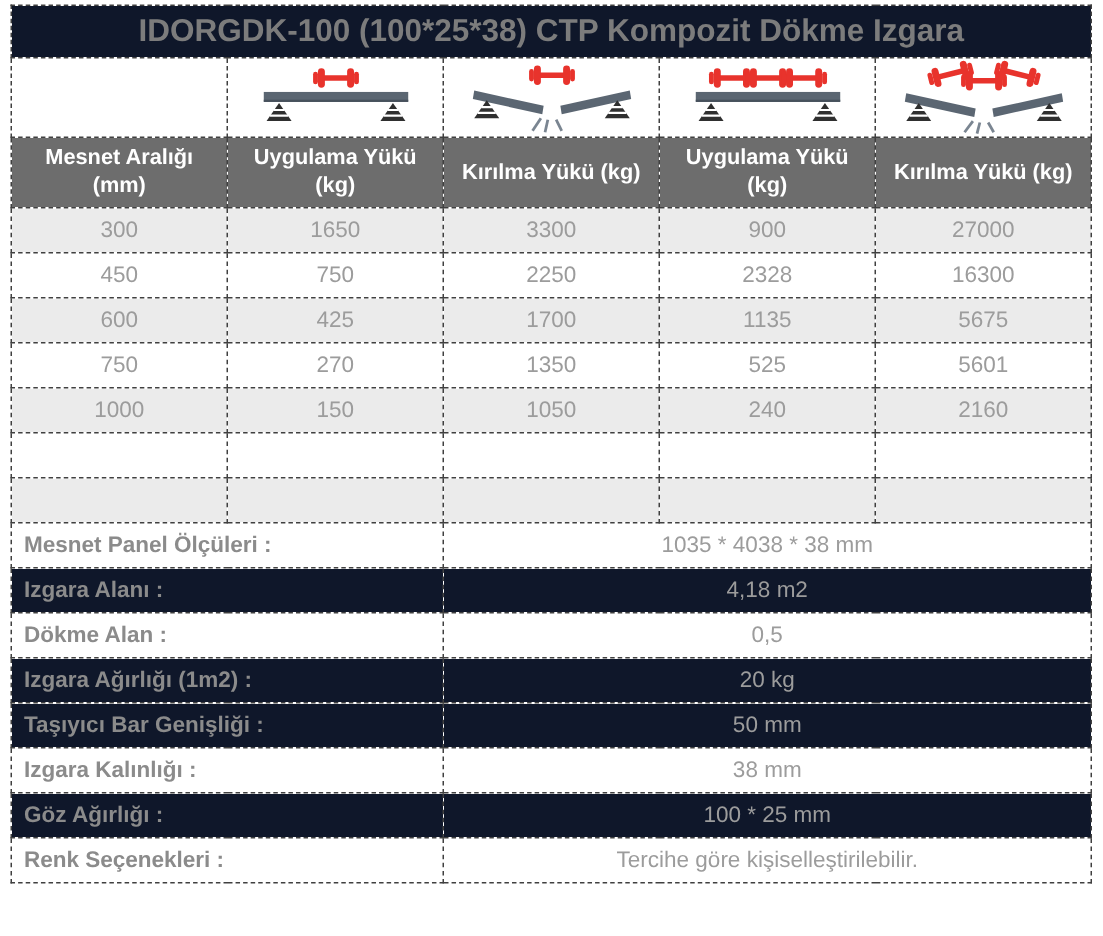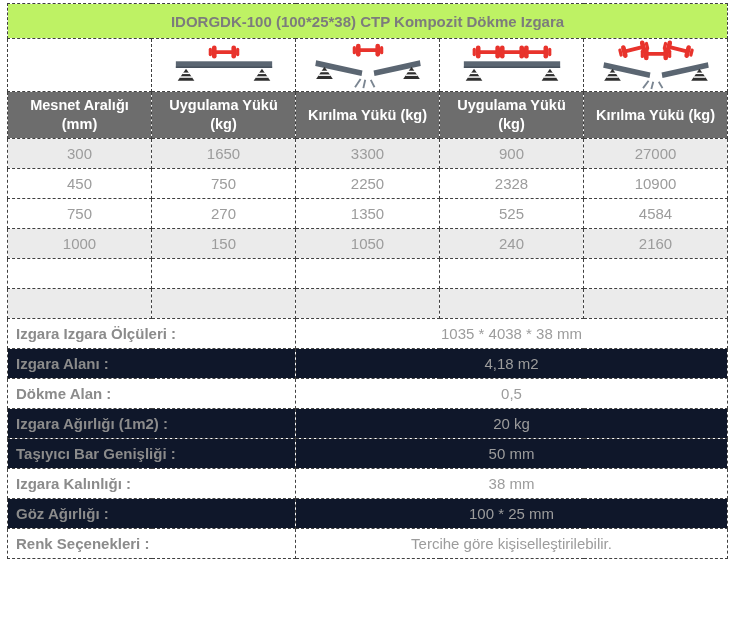--- a/index.html
+++ b/index.html
@@ -9,21 +9,21 @@
     -webkit-font-smoothing: antialiased;
   }
   .page { box-sizing: border-box; width: 735px; height: 624px; padding: 3px 7px 5px 7px; }
   table.spec-table {
     width: 721px; border-collapse: collapse; table-layout: fixed;
   }
   td, th { border: 1px dashed #404040; padding: 0 2px; overflow: hidden; }
 
   tr.title-row td {
     height: 34px; text-align: center; vertical-align: middle;
-    font-size: 15px; font-weight: bold; color: #7c7c7c; background: #bef264;
+    font-size: 21px; font-weight: bold; color: #7c7c7c; background: #0f172a;
     letter-spacing: 0px;
   }
   tr.icon-row td {
     height: 52px; text-align: center; vertical-align: middle; background: #ffffff;
   }
   tr.header-row th {
     height: 46px; background: #6d6d6d; color: #ffffff;
     font-size: 14.5px; font-weight: bold; text-align: center; vertical-align: middle;
     line-height: 1.3; padding: 0 3px;
   }
@@ -140,28 +140,35 @@
       <td>1650</td>
       <td>3300</td>
       <td>900</td>
       <td>27000</td>
     </tr>
     <tr class="data-row">
       <td>450</td>
       <td>750</td>
       <td>2250</td>
       <td>2328</td>
-      <td>10900</td>
+      <td>16300</td>
+    </tr>
+    <tr class="data-row row-gray">
+      <td>600</td>
+      <td>425</td>
+      <td>1700</td>
+      <td>1135</td>
+      <td>5675</td>
     </tr>
     <tr class="data-row">
       <td>750</td>
       <td>270</td>
       <td>1350</td>
       <td>525</td>
-      <td>4584</td>
+      <td>5601</td>
     </tr>
     <tr class="data-row row-gray">
       <td>1000</td>
       <td>150</td>
       <td>1050</td>
       <td>240</td>
       <td>2160</td>
     </tr>
 
     <tr class="data-row">
@@ -173,21 +180,21 @@
     </tr>
     <tr class="data-row row-gray">
       <td></td>
           <td></td>
           <td></td>
           <td></td>
           <td></td>
     </tr>
 
     <tr class="spec-row">
-      <td class="spec-label" colspan="2">Izgara Izgara Ölçüleri :</td>
+      <td class="spec-label" colspan="2">Mesnet Panel Ölçüleri :</td>
       <td class="spec-value" colspan="3">1035 * 4038 * 38 mm</td>
     </tr>
     <tr class="spec-row row-gray">
       <td class="spec-label" colspan="2">Izgara Alanı :</td>
       <td class="spec-value" colspan="3">4,18 m2</td>
     </tr>
     <tr class="spec-row">
       <td class="spec-label" colspan="2">Dökme Alan :</td>
       <td class="spec-value" colspan="3">0,5</td>
     </tr>

